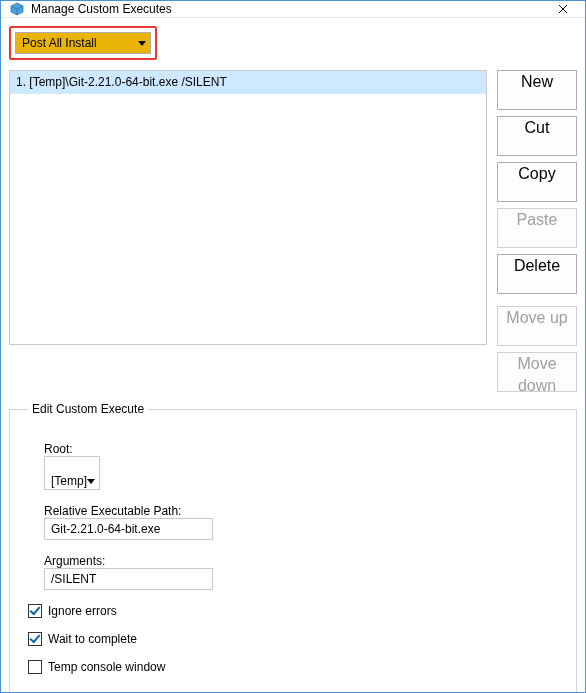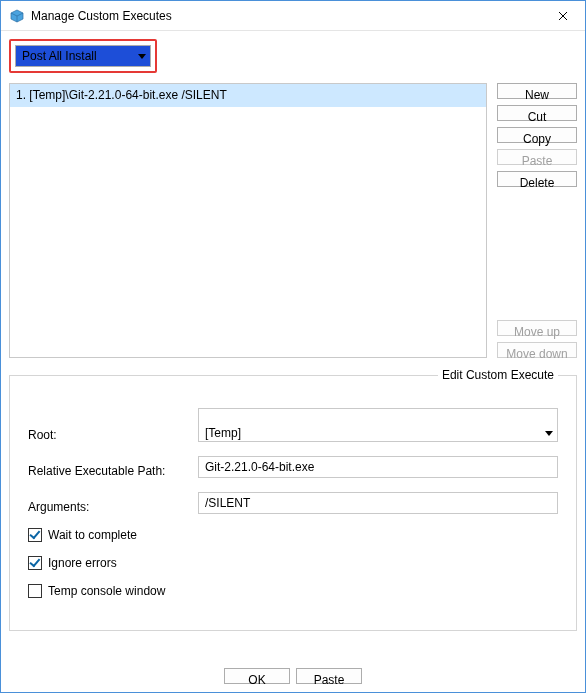--- a/index.html
+++ b/index.html
@@ -43,21 +43,21 @@
   .type-row {
     padding: 0 0 6px 0;
   }
   .type-highlight {
     border: 2px solid #e53935;
     display: inline-block;
     padding: 4px;
     border-radius: 2px;
   }
   .combo {
-    background: #1d4ed8;
+    background: #eab308;
     border: 1px solid #adadad;
     height: 22px;
     display: inline-flex;
     align-items: center;
     justify-content: space-between;
     padding: 0 4px 0 6px;
     min-width: 136px;
     cursor: pointer;
   }
   .combo .arrow {
@@ -89,48 +89,48 @@
   }
   .side-buttons {
     width: 80px;
     display: flex;
     flex-direction: column;
     gap: 6px;
   }
   .btn {
     border: 1px solid #adadad;
     background: #fdfdfd;
-    height: 16px;
+    height: 40px;
     text-align: center;
     line-height: 22px;
     cursor: pointer;
-    font-size: 12px;
+    font-size: 16px;
   }
   .btn.disabled {
     color: #a0a0a0;
     border-color: #d0d0d0;
     cursor: default;
   }
   .spacer { flex: 1; }
 
   fieldset.edit {
     margin: 10px 0 0 0;
     border: 1px solid #d5d5d5;
     padding: 12px 18px 18px 18px;
   }
   fieldset.edit legend {
     padding: 0 4px;
     color: #000;
     font-size: 12px;
-    text-align: right;
   }
   .form-row {
     display: flex;
-    align-items: flex-end;
-    margin: 14px 0;
+    align-items: flex-start;
+    margin: 14px 16px;
+    flex-direction: column;
   }
   .form-row label.field {
     width: 170px;
     flex-shrink: 0;
   }
   .form-row .control {
     flex: 1;
   }
   .textinput {
     width: 100%;
@@ -256,26 +256,26 @@
 
     <div class="form-row">
       <label class="field">Arguments:</label>
       <div class="control">
         <input class="textinput" value="/SILENT" style="">
       </div>
     </div>
 
     <div class="cb-row">
       <span class="cb checked"></span>
-      <span>Wait to complete</span>
+      <span>Ignore errors</span>
     </div>
 
     <div class="cb-row">
       <span class="cb checked"></span>
-      <span>Ignore errors</span>
+      <span>Wait to complete</span>
     </div>
 
     <div class="cb-row">
       <span class="cb"></span>
       <span>Temp console window</span>
     </div>
 
   </fieldset>
 
 </div>

